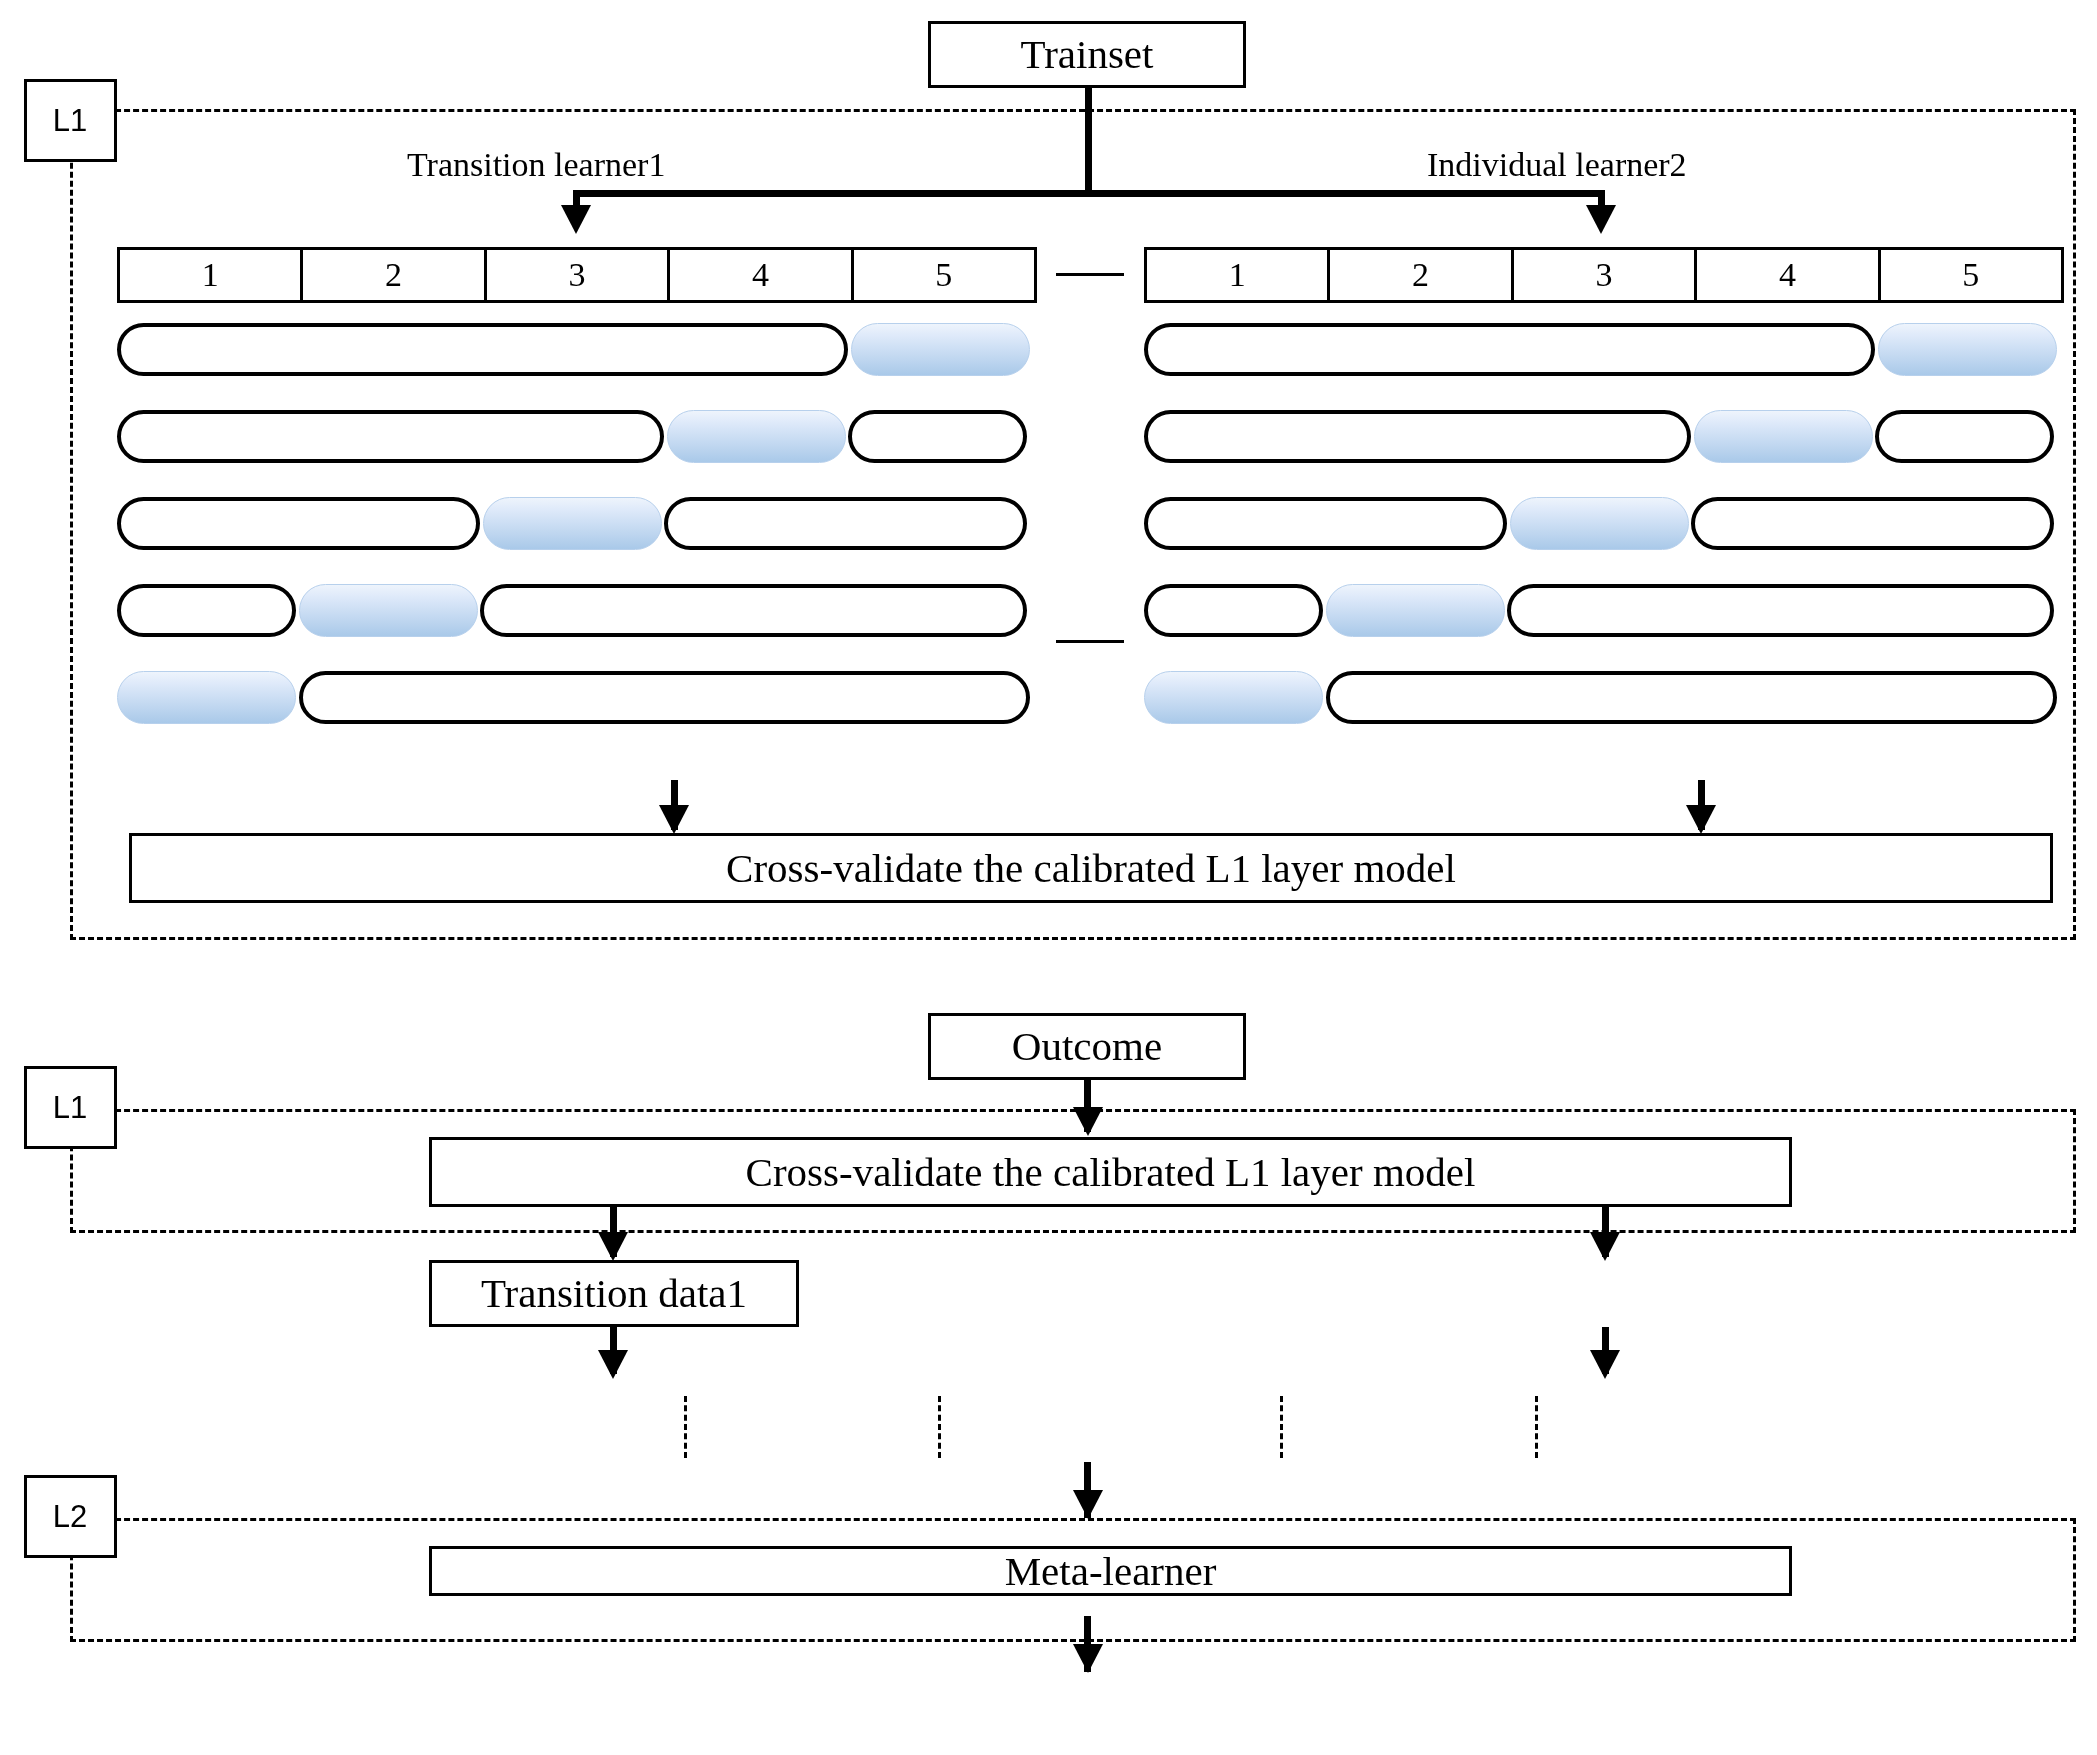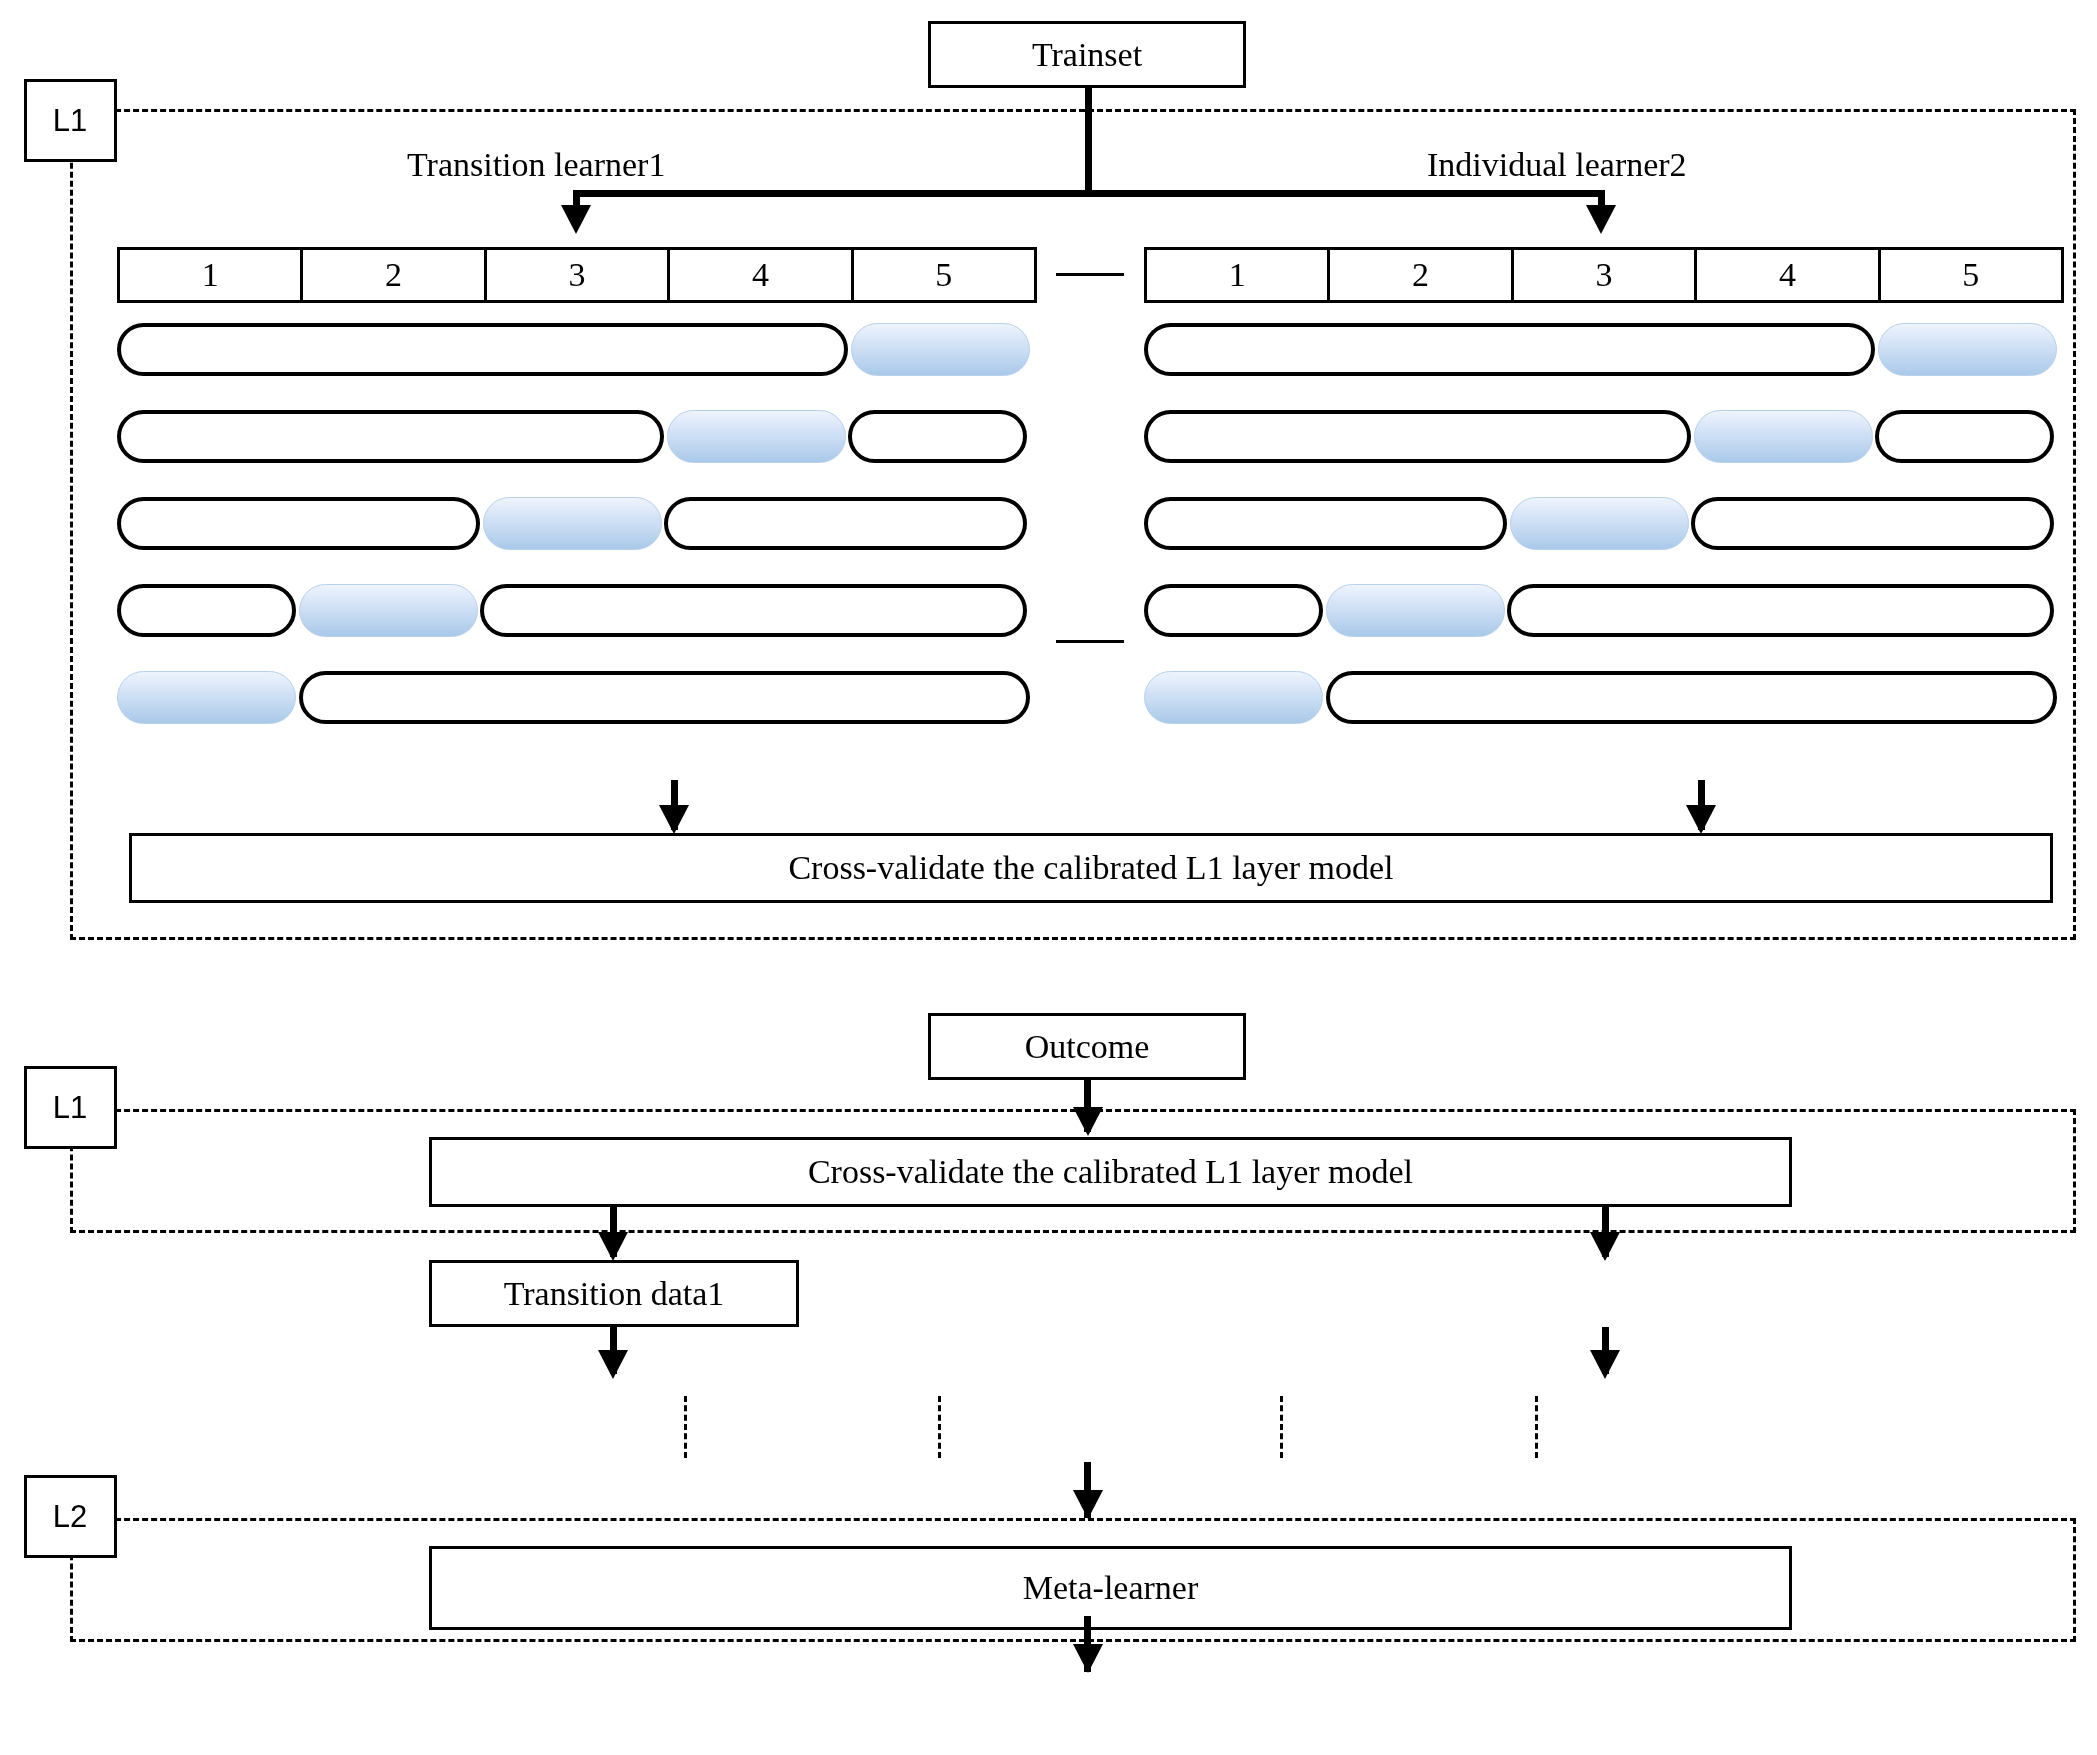--- a/index.html
+++ b/index.html
@@ -3,21 +3,21 @@
 <meta charset="utf-8">
 <style>
   html,body{margin:0;padding:0;background:#fff;}
   body{width:2097px;height:1755px;position:relative;
        font-family:"Liberation Serif","DejaVu Serif",serif;color:#000;}
   .stage{position:absolute;left:0;top:0;width:2097px;height:1755px;overflow:hidden;}
 
   
   .box{position:absolute;background:#fff;border:3.7px solid #000;box-sizing:border-box;
        display:flex;align-items:center;justify-content:center;
-       font-size:34px;line-height:1;white-space:nowrap;}
+       font-size:41px;line-height:1;white-space:nowrap;}
   .tagbox{position:absolute;background:#fff;border:3.1px solid #000;box-sizing:border-box;
           display:flex;align-items:center;justify-content:center;
           font-family:"Liberation Sans","DejaVu Sans",sans-serif;font-size:31px;z-index:6;}
   .dashregion{position:absolute;border:3.1px dashed #000;box-sizing:border-box;z-index:1;}
   .plainlabel{position:absolute;font-size:34px;white-space:nowrap;line-height:1;}
 
   
   .foldrow{position:absolute;display:flex;border:3.7px solid #000;box-sizing:border-box;background:#fff;}
   .foldcell{flex:1 1 0;border-right:3.1px solid #000;box-sizing:border-box;
             display:flex;align-items:center;justify-content:center;font-size:34px;}
@@ -170,20 +170,20 @@
   <div class="vdash" style="left:1280px;top:1396px;height:62px;"></div>
   <div class="vdash" style="left:1535px;top:1396px;height:62px;"></div>
 
   <div class="dashregion" style="left:70px;top:1518px;width:2006px;height:124px;"></div>
 
   <div class="tagbox" style="left:23.6px;top:1475px;width:93px;height:83px;">L2</div>
 
   <div class="vline" style="left:1084px;top:1462px;width:6.8px;height:56px;"></div>
   <div class="arrowhead" style="left:1073px;top:1490px;"></div>
 
-  <div class="box" style="left:429px;top:1546px;width:1363px;height:84px;">Meta-learner</div>
+  <div class="box" style="left:429px;top:1546px;width:1363px;height:50px;">Meta-learner</div>
 
   <div class="vline" style="left:1084px;top:1616px;width:6.8px;height:56px;"></div>
   <div class="arrowhead" style="left:1073px;top:1644px;"></div>
 
 
 </div>
 
 
 </body></html>

